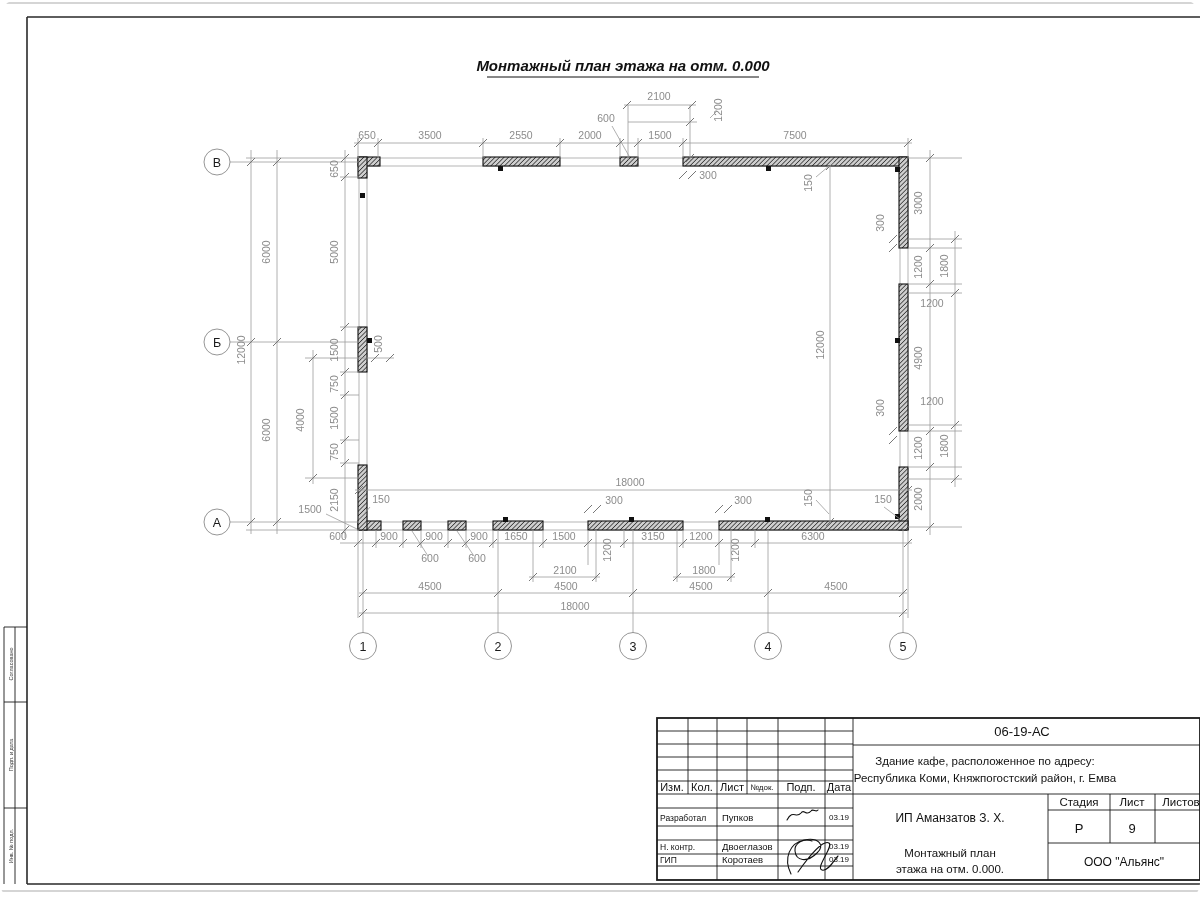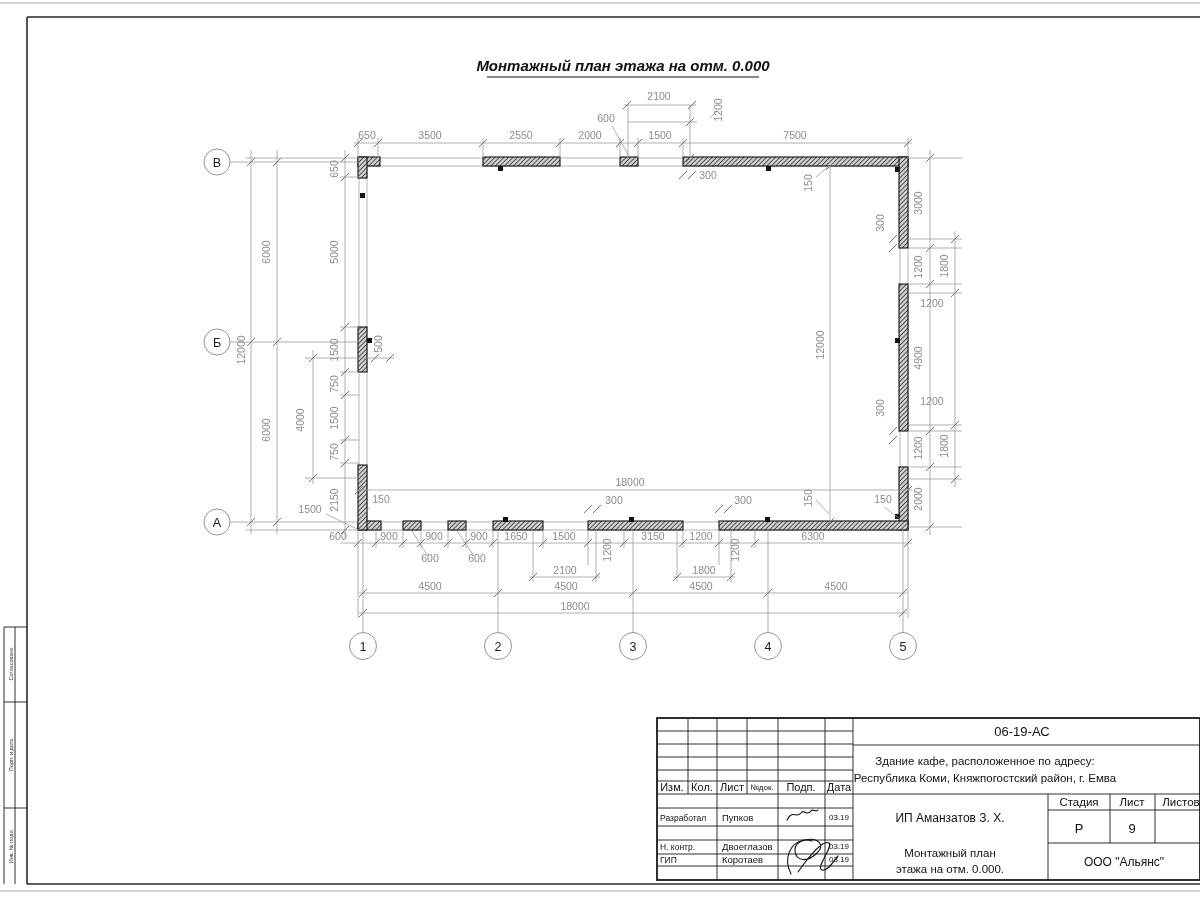--- a/index.html
+++ b/index.html
@@ -1,17 +1,17 @@
 <!DOCTYPE html>
 <html style="--c-dim: #8c8c8c; --c-line: #9c9c9c;"><head>
 <meta charset="utf-8">
 <style>
   html,body{margin:0;padding:0;background:#ffffff;}
   .page{position:relative;width:1200px;height:900px;background:#fff;overflow:hidden;
-        font-family:"Liberation Sans", sans-serif;}
+        font-family:"Liberation Sans", sans-serif;border-radius:17px;}
   svg{position:absolute;left:0;top:0;}
   .dim{font:10.5px "Liberation Sans", sans-serif;fill:var(--c-dim);text-anchor:middle;}
   .axisLetter{font:12.5px "Liberation Sans", sans-serif;fill:#1a1a1a;text-anchor:middle;}
   .tb{fill:#111;text-anchor:middle;font-family:"Liberation Sans", sans-serif;}
   .tb.left{text-anchor:start;}
   .sheetTitle{font:bold italic 15px "Liberation Sans", sans-serif;fill:#111;text-anchor:middle;}
   .strip{font:5.5px "Liberation Sans", sans-serif;fill:#333;text-anchor:middle;}
   .wall{fill:url(#hatch);stroke:#111;stroke-width:1.1;}
   .thin{fill:none;stroke:#a3a3a3;stroke-width:0.8;}
   .dline{fill:none;stroke:var(--c-line);stroke-width:0.8;}

